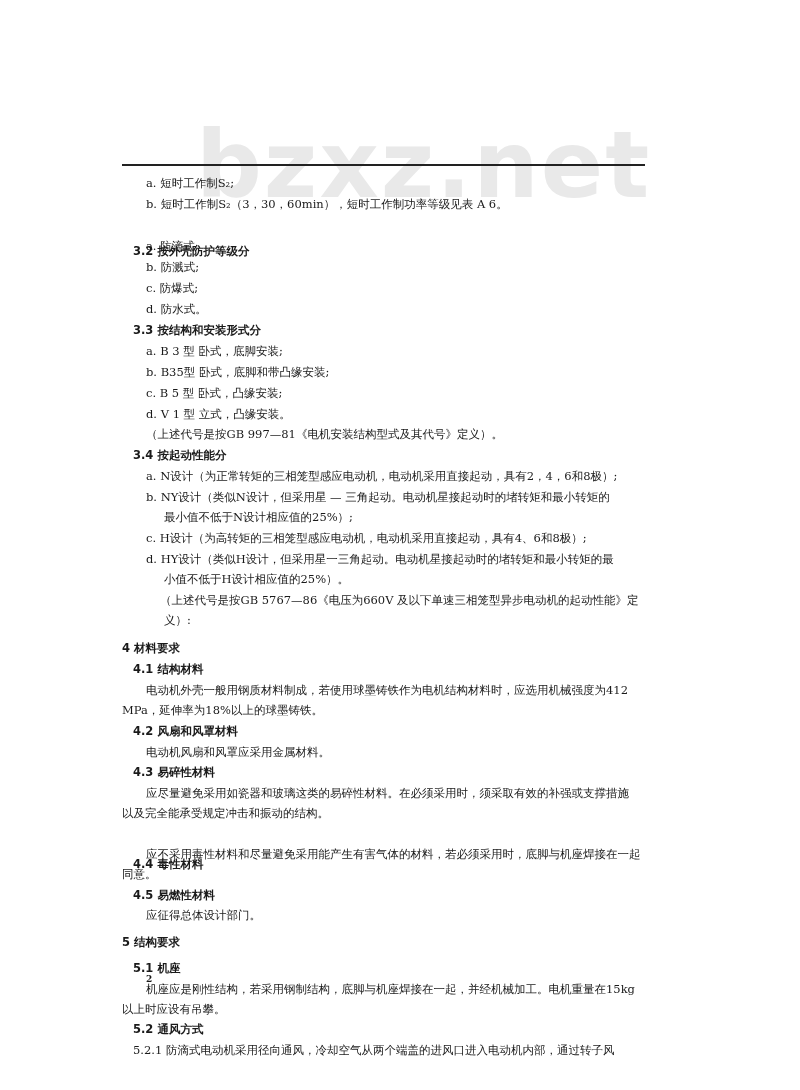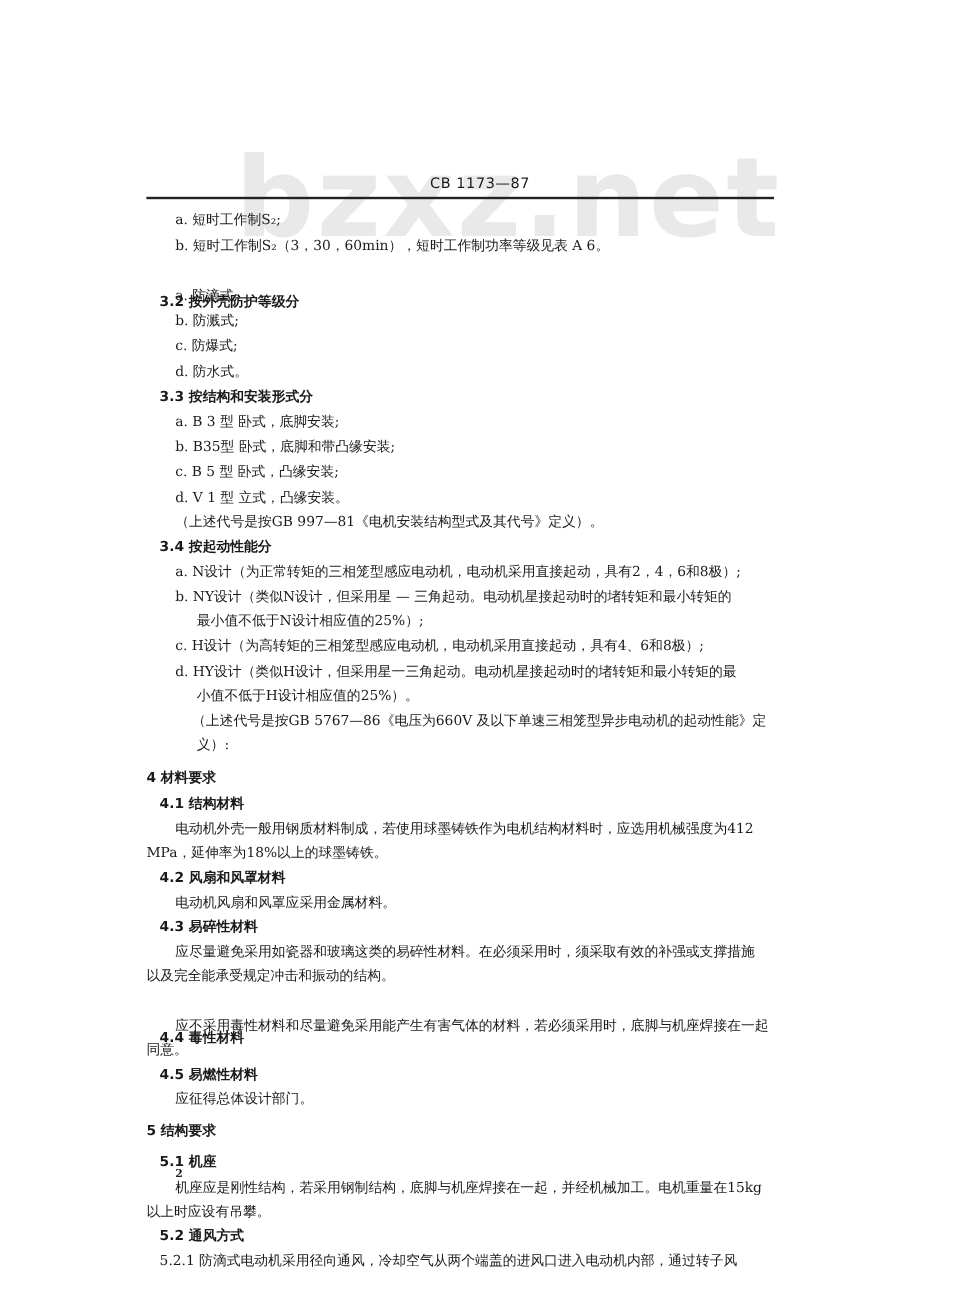--- a/index.html
+++ b/index.html
@@ -25,21 +25,20 @@
     }
     .sec { font-weight: bold; font-family: "DejaVu Sans", sans-serif; }
     .page-num { position: absolute; left: 146px; top: 974px; font-size: 9px; font-weight: bold; }
   </style>
 </head>
 <body>
 
 <div class="watermark">bzxz.net</div>
 
 <div class="page">
-  <div class="header-code">CB 1173—87</div>
   <div class="header-rule"></div>
   <div id="body-lines">
       <div class="line" style="left: 146px; top: 176px;">a.  短时工作制S₂;</div>
       <div class="line" style="left: 146px; top: 197px;">b.  短时工作制S₂（3，30，60min），短时工作制功率等级见表 A 6。</div>
       <div class="line sec" style="left: 133px; top: 218px; margin-top: 26px;">3.2  按外壳防护等级分</div>
       <div class="line" style="left: 146px; top: 239px;">a.  防滴式;</div>
       <div class="line" style="left: 146px; top: 260px;">b.  防溅式;</div>
       <div class="line" style="left: 146px; top: 281px;">c.  防爆式;</div>
       <div class="line" style="left: 146px; top: 302px;">d.  防水式。</div>
       <div class="line sec" style="left: 133px; top: 323px;">3.3  按结构和安装形式分</div>

